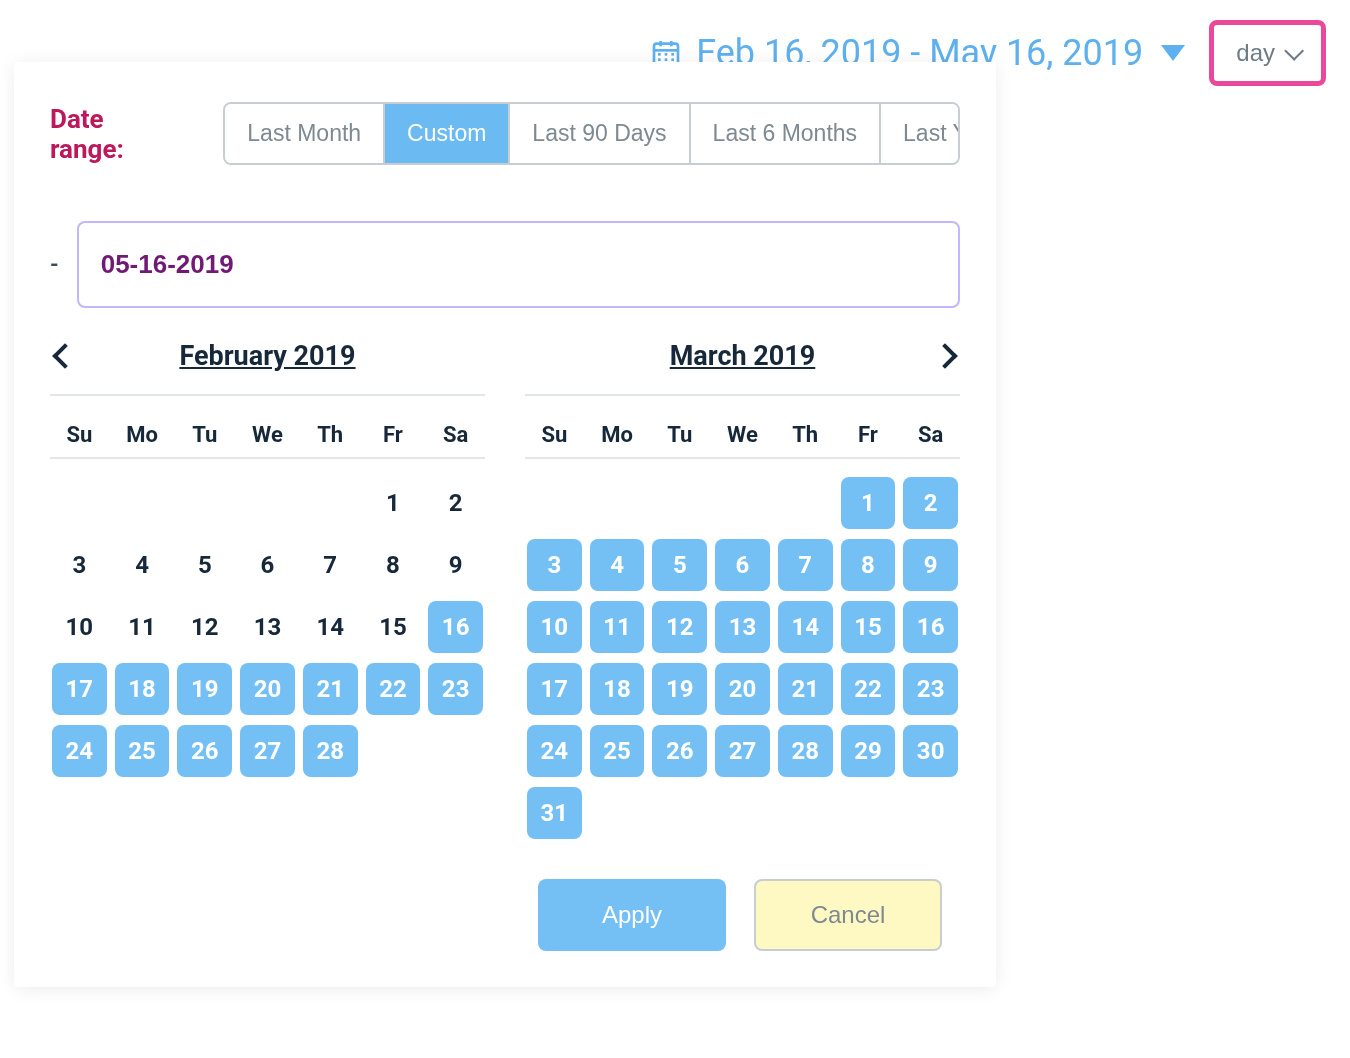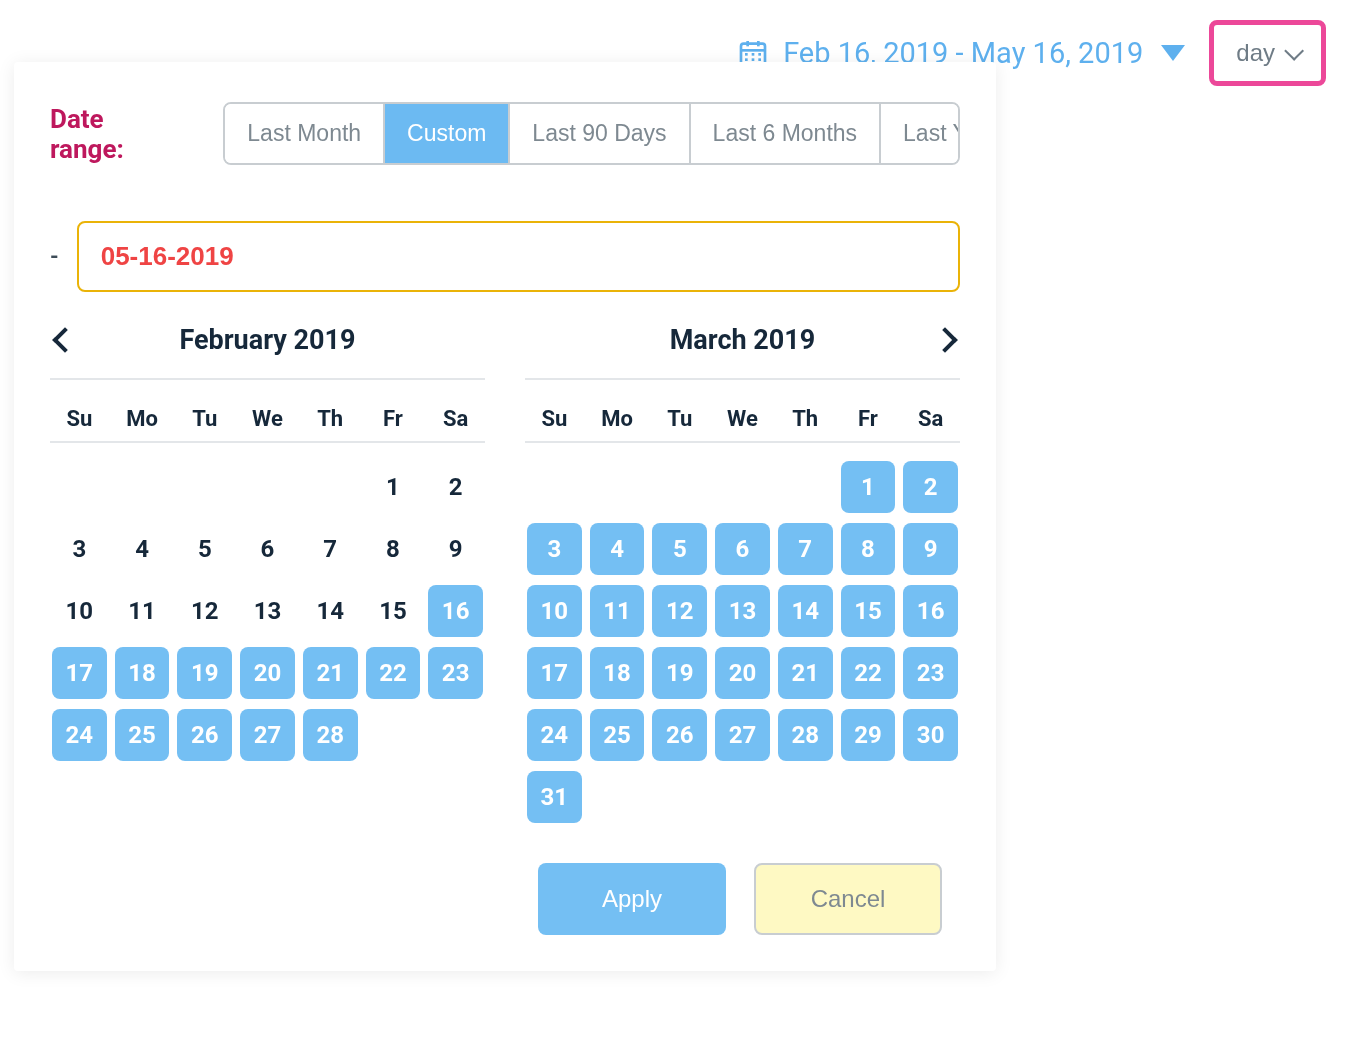--- a/index.html
+++ b/index.html
@@ -16,21 +16,21 @@
     justify-content: flex-end;
     align-items: center;
     padding: 20px 24px 0 0;
     gap: 24px;
   }
   .date-range-trigger {
     display: inline-flex;
     align-items: center;
     gap: 14px;
     color: #5eb0ee;
-    font-size: 29px;
+    font-size: 36px;
     font-weight: 400;
     cursor: pointer;
   }
   .date-range-trigger .cal-icon svg { display: block; }
   .date-range-trigger .caret {
     width: 0; height: 0;
     border-left: 12px solid transparent;
     border-right: 12px solid transparent;
     border-top: 16px solid #5eb0ee;
     margin-left: 4px;
@@ -100,26 +100,26 @@
   }
 
   .inputs-row {
     display: flex;
     align-items: center;
     gap: 18px;
     margin-bottom: 14px;
   }
   .date-input {
     flex: 1;
-    border: 2px solid #eab308;
-    border-radius: 8px;
-    padding: 18px 22px;
+    border: 2px solid #c4b5fd;
+    border-radius: 8px;
+    padding: 26px 22px;
     font-size: 26px;
     font-weight: 700;
-    color: #ef4444;
+    color: #701a75;
     outline: none;
     background: #fff;
   }
   .date-input.focused {
     border: 3px solid #6cbaf2;
     color: #6cbaf2;
     padding: 17px 21px;
   }
   .input-sep { color: #3e4c58; font-size: 22px; font-weight: 700; }
 
@@ -131,20 +131,21 @@
   .month {
     flex: 1;
   }
   .month-header {
     position: relative;
     text-align: center;
     font-size: 27px;
     font-weight: 700;
     color: #16283a;
     padding: 18px 0 18px 0;
+    text-decoration: underline;
   }
   .nav-arrow {
     position: absolute;
     top: 50%;
     transform: translateY(-50%);
     width: 18px; height: 18px;
     border-top: 4px solid #16283a;
     border-left: 4px solid #16283a;
     cursor: pointer;
   }

